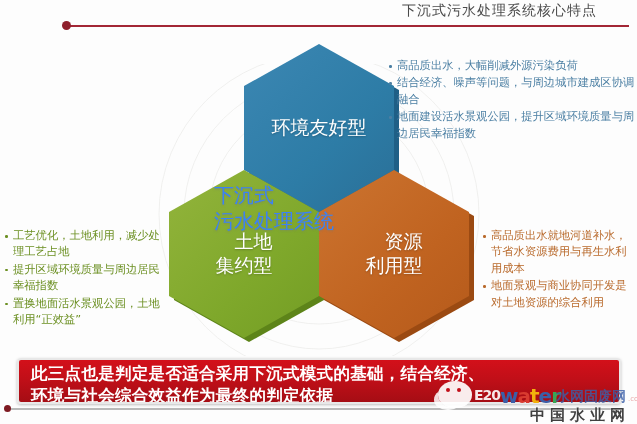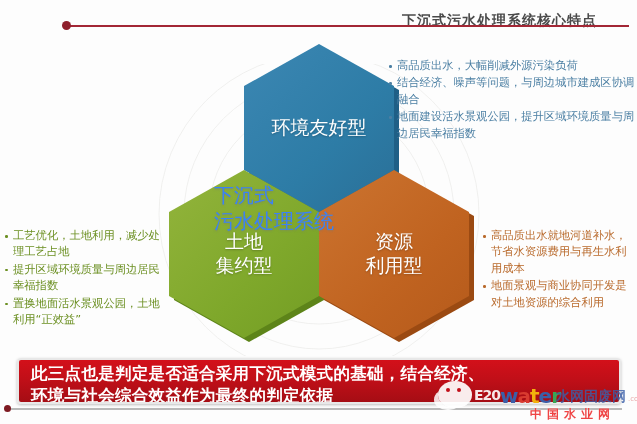--- a/index.html
+++ b/index.html
@@ -9,45 +9,44 @@
     font-family:"DejaVu Sans","Liberation Sans",sans-serif;
     overflow:hidden;
     position:relative;
   }
   #root{position:absolute;left:0;top:0;width:637px;height:424px;overflow:hidden;background:#fdfdfd;}
 
   
   .header{position:absolute;left:0;top:0;width:637px;height:34px;}
   .header-title{
     position:absolute;right:40px;top:2px;
-    font-size:14px;font-weight:bold;color:#4a4a4a;
+    font-size:14px;font-weight:normal;color:#4a4a4a;
     letter-spacing:1px;white-space:nowrap;
     font-family:"DejaVu Serif","Liberation Serif",serif;
-    margin-top:10px;
   }
   .header-rule{
     position:absolute;left:66px;top:25px;width:563px;height:2px;
     background:#a32735;
   }
   .header-dot{
     position:absolute;left:62px;top:21px;width:9px;height:9px;border-radius:50%;
     background:#8f1f2c;
   }
 
   
   .hexwrap{position:absolute;left:148px;top:44px;width:342px;height:312px;}
 
   .ripples{position:absolute;left:0;top:20px;width:342px;height:292px;opacity:.5;}
 
   .hex{
     position:absolute;width:150px;height:168px;
     -webkit-clip-path:polygon(50% 0%,100% 25%,100% 75%,50% 100%,0% 75%,0% 25%);
     clip-path:polygon(50% 0%,100% 25%,100% 75%,50% 100%,0% 75%,0% 25%);
     display:flex;align-items:center;justify-content:center;
-    text-align:center;color:#ffffff;font-size:19px;line-height:1.25;
+    text-align:right;color:#ffffff;font-size:19px;line-height:1.25;
     font-weight:normal;
   }
   .hex-shadow{
     position:absolute;width:150px;height:168px;
     -webkit-clip-path:polygon(50% 0%,100% 25%,100% 75%,50% 100%,0% 75%,0% 25%);
     clip-path:polygon(50% 0%,100% 25%,100% 75%,50% 100%,0% 75%,0% 25%);
   }
 
   
   .hex-top      {left:96px;top:0px;  background:linear-gradient(135deg,#3c87b3 0%,#2d7ca6 60%,#2a6f97 100%);}
@@ -130,22 +129,22 @@
     position:absolute;left:62px;top:9px;font-size:20px;font-weight:bold;
     letter-spacing:-1px;font-family:"DejaVu Sans","Liberation Sans",sans-serif;
   }
   .wm-water i{font-style:normal;}
   .wm-cn-top{
     position:absolute;left:118px;top:13px;font-size:14px;font-weight:bold;
     color:#3b5fa8;opacity:.82;letter-spacing:0px;white-space:nowrap;
   }
   .wm-com{position:absolute;left:190px;top:20px;font-size:7px;color:#e8a9a9;}
   .wm-cn-bottom{
-    position:absolute;left:92px;top:31px;font-size:12px;font-weight:bold;
-    color:#ef4444;letter-spacing:5px;white-space:nowrap;
+    position:absolute;left:92px;top:31px;font-size:15px;font-weight:bold;
+    color:#404040;letter-spacing:5px;white-space:nowrap;
     text-shadow:0 0 2px rgba(255,255,255,.6);
   }
 </style>
 </head>
 <body>
 
 <div id="root">
 
   <div class="header">
     <div class="header-title">下沉式污水处理系统核心特点</div>

